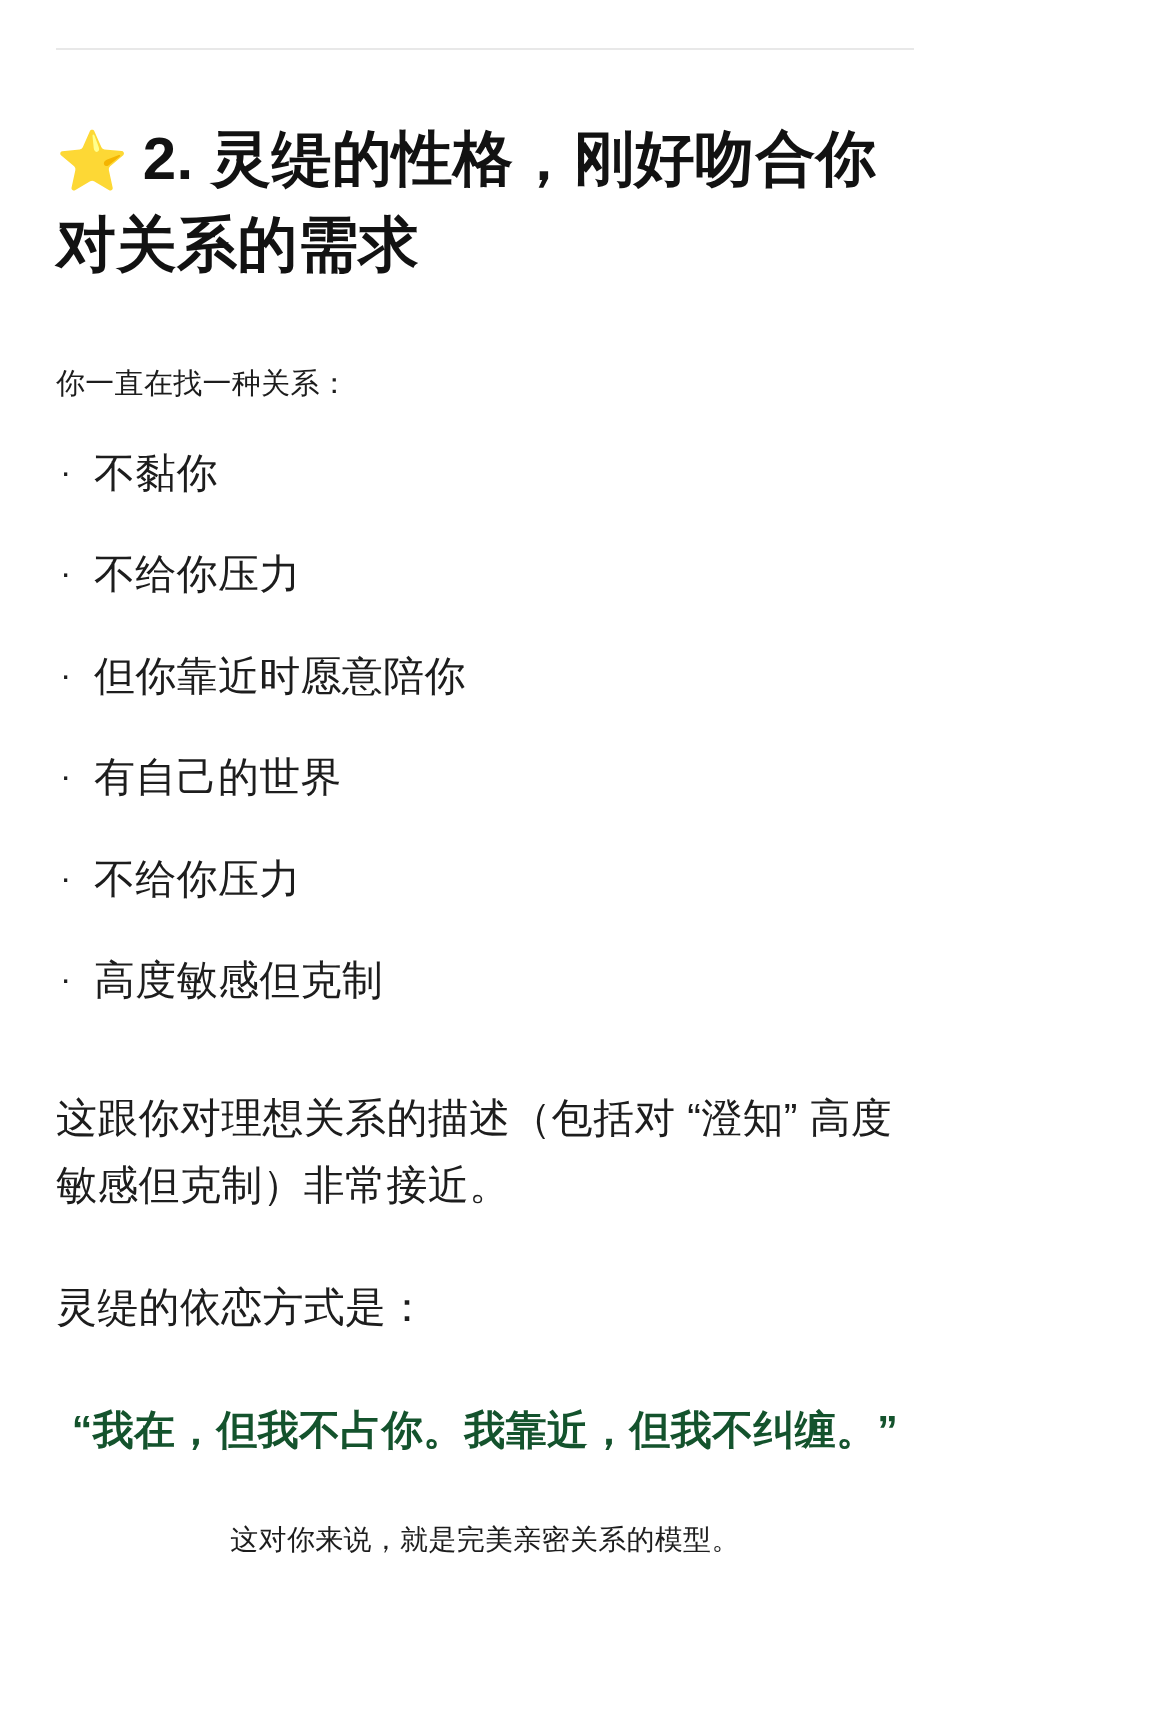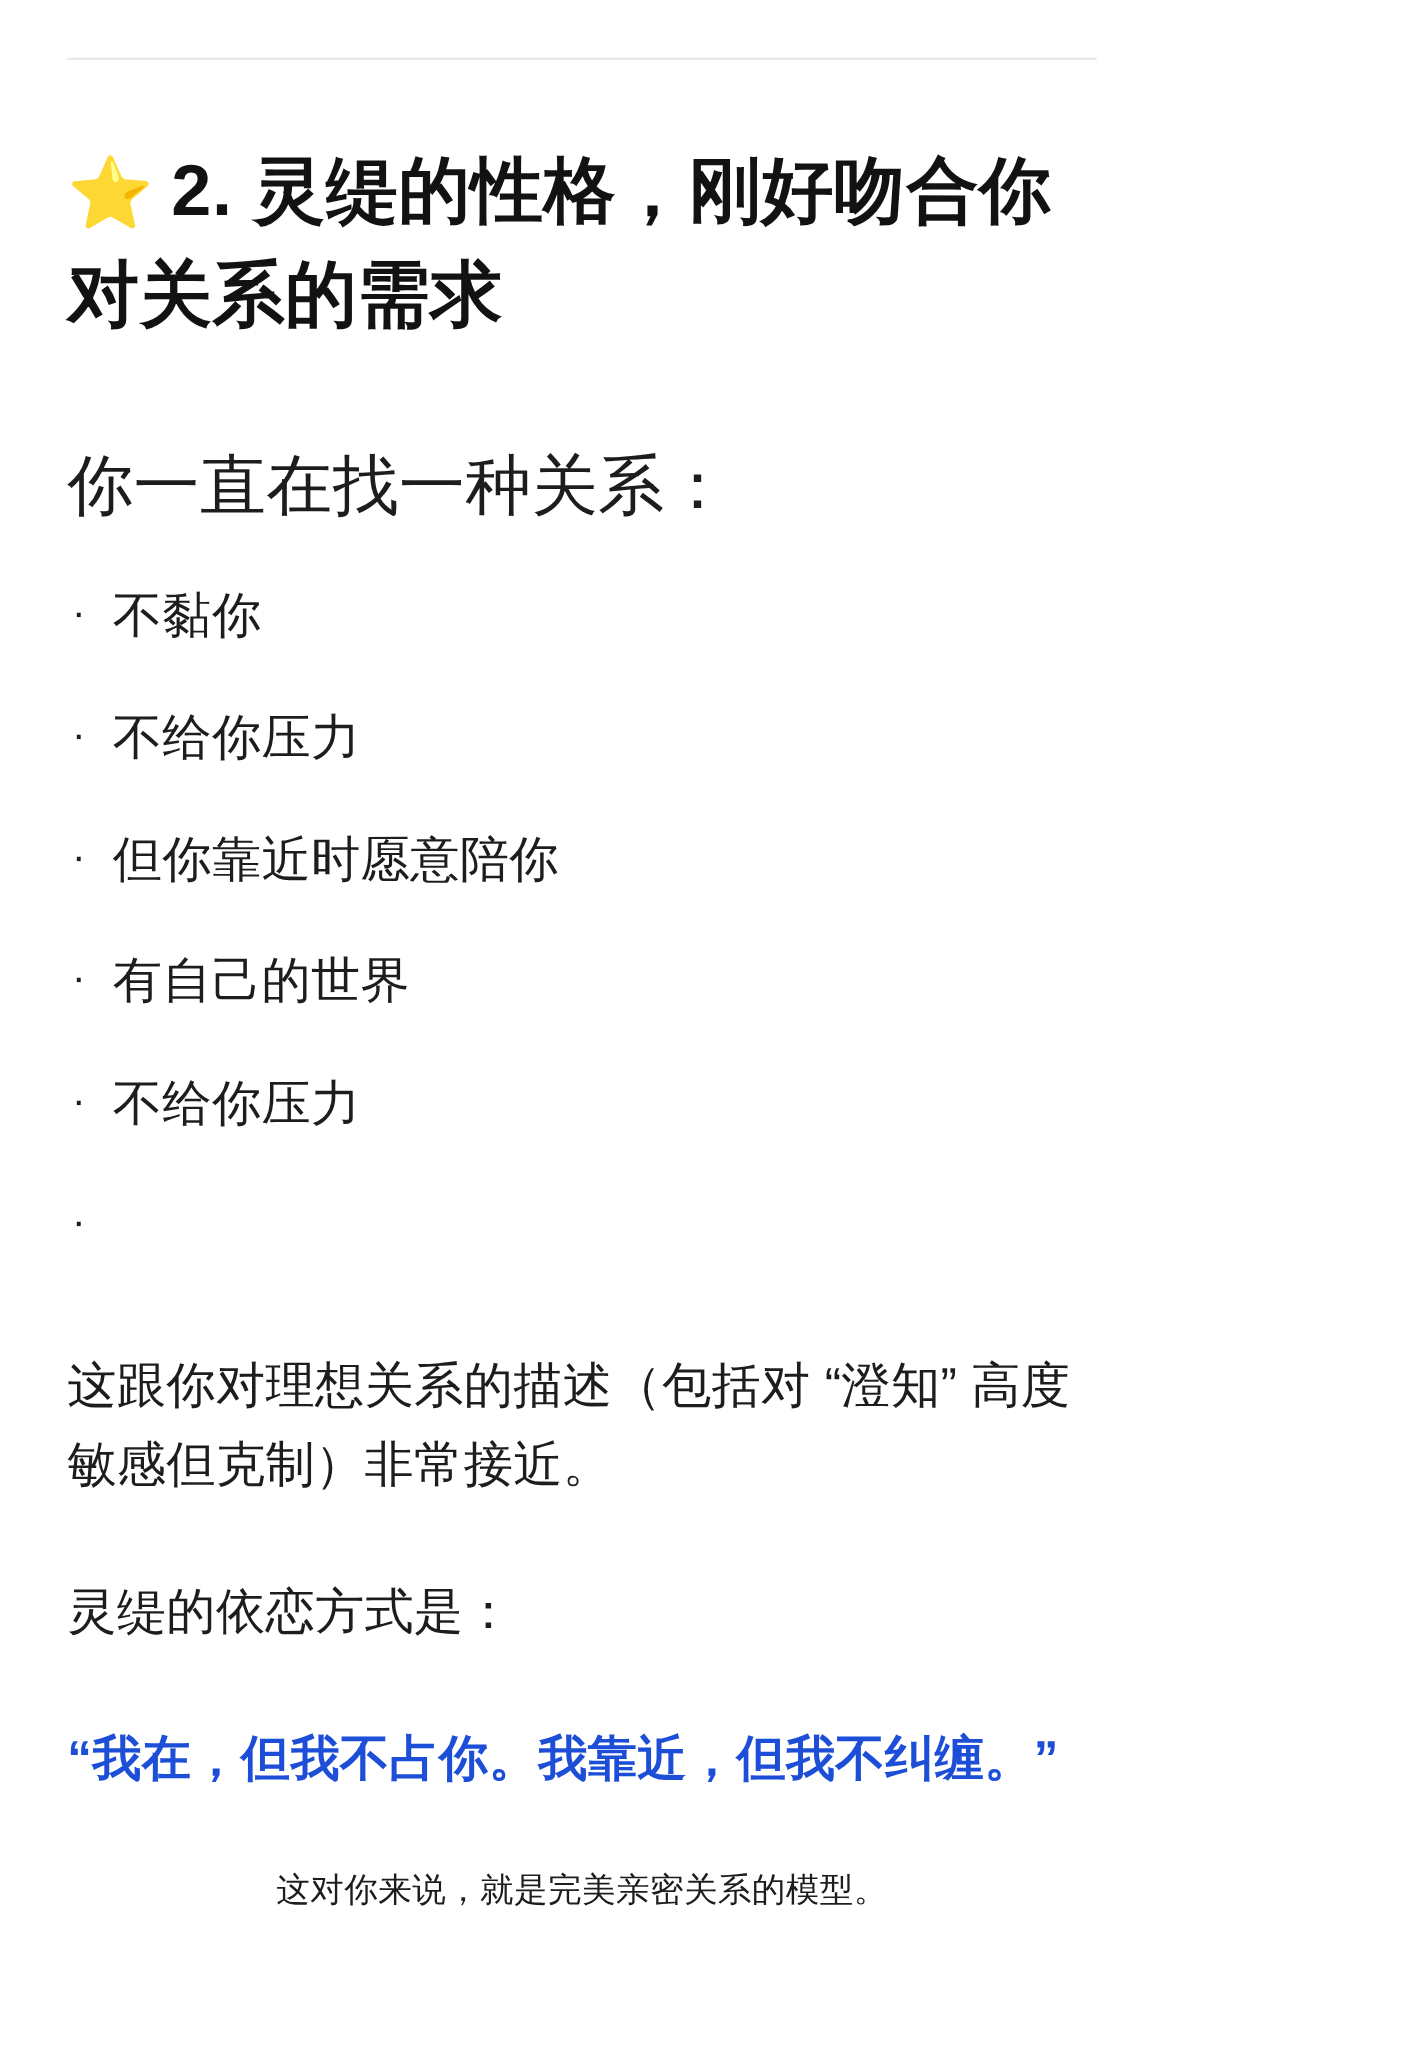--- a/index.html
+++ b/index.html
@@ -49,21 +49,21 @@
     color: #121212;
   }
   .heading .star {
     font-size: 58px;
     margin-right: 14px;
     vertical-align: -2px;
   }
   .intro {
     margin: 0;
     padding-top: 74px;
-    font-size: 55px;
+    font-size: 29px;
     line-height: 1.5;
     color: #1d1d1d;
     letter-spacing: 0.3px;
   }
   .bullets {
     list-style: none;
     margin: 0;
     padding: 18px 0 0 0;
   }
   .bullets li {
@@ -96,22 +96,23 @@
   .para.tight {
     padding-top: 56px;
     font-family: Liberation Serif, serif;
   }
   .quote {
     margin: 0;
     padding-top: 58px;
     font-size: 41px;
     line-height: 1.55;
     font-weight: 700;
-    color: #1d4ed8;
+    color: #14532d;
     letter-spacing: 0.3px;
+    text-align: center;
   }
   .closing {
     margin: 0;
     padding-top: 56px;
     padding-bottom: 120px;
     font-size: 28px;
     line-height: 1.55;
     color: #1d1d1d;
     letter-spacing: 0.3px;
     text-align: center;
@@ -144,20 +145,21 @@
     <li>
       <span class="dot">·</span>
       <span class="btext">有自己的世界</span>
     </li>
     <li>
       <span class="dot">·</span>
       <span class="btext">不给你压力</span>
     </li>
     <li>
       <span class="dot">·</span>
+      <span class="btext">高度敏感但克制</span>
     </li>
   </ul>
 
   <p class="para">这跟你对理想关系的描述（包括对 “澄知” 高度敏感但克制）非常接近。</p>
 
   <p class="para tight">灵缇的依恋方式是：</p>
 
   <p class="quote">“我在，但我不占你。我靠近，但我不纠缠。”</p>
 
   <p class="closing">这对你来说，就是完美亲密关系的模型。</p>

